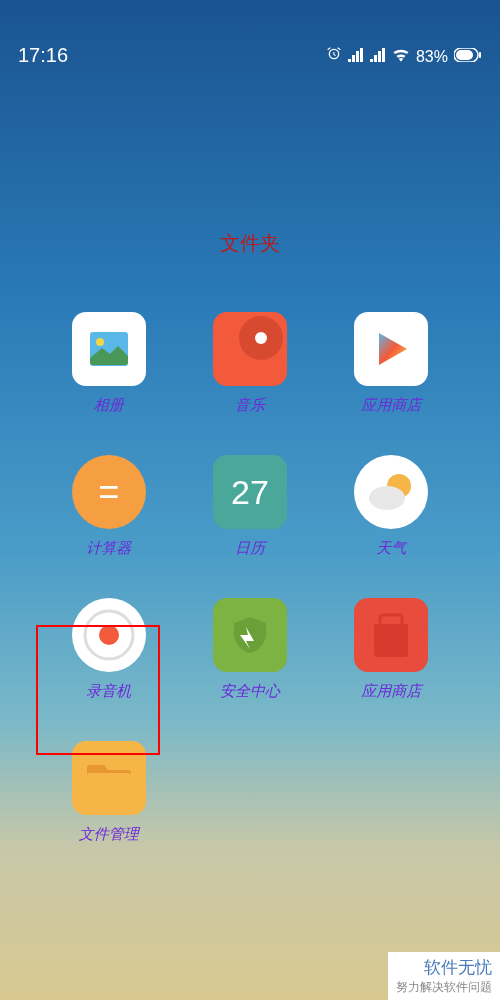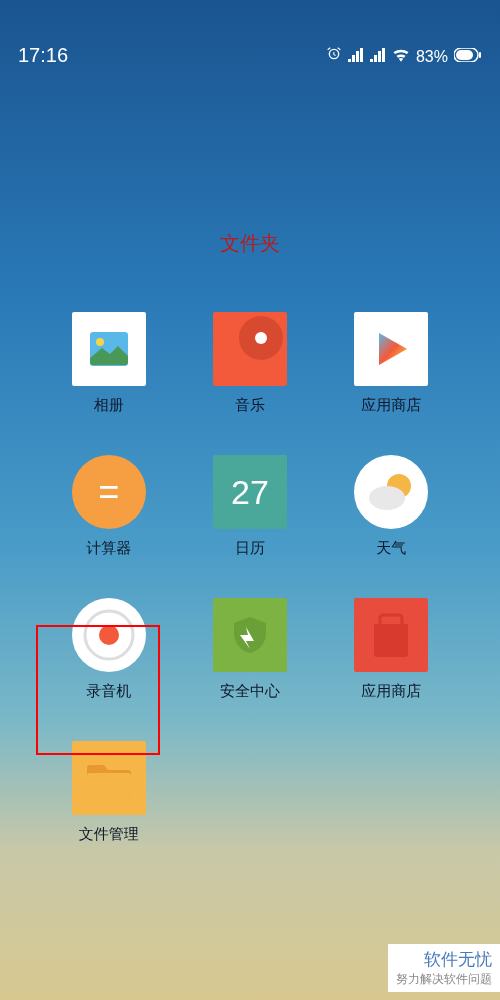--- a/index.html
+++ b/index.html
@@ -37,39 +37,39 @@
     }
     .app-item {
       display: flex;
       flex-direction: column;
       align-items: center;
       gap: 10px;
     }
     .app-icon {
       width: 74px;
       height: 74px;
-      border-radius: 2px;
+      border-radius: 14px;
       display: flex;
       align-items: center;
       justify-content: center;
       position: relative;
     }
-    .app-label { color: #0f172a; font-size: 15px; text-align: center; }
+    .app-label { color: #6d28d9; font-size: 15px; text-align: center; font-style: italic; }
     .highlight-box {
       position: absolute;
       border: 2px solid #ff0000;
       width: 124px;
       height: 130px;
       top: 625px;
       left: 36px;
       pointer-events: none;
     }
     .watermark {
       position: absolute;
-      bottom: 8px;
+      bottom: 0;
       right: 0;
       background: white;
       padding: 4px 8px;
       text-align: right;
     }
     .watermark-main { color: #4a7ab8; font-size: 17px; font-weight: 500; }
     .watermark-sub { color: #888; font-size: 12px; }
     
     .bg-white { background: #fff; }
     .bg-red { background: #f3593b; }

